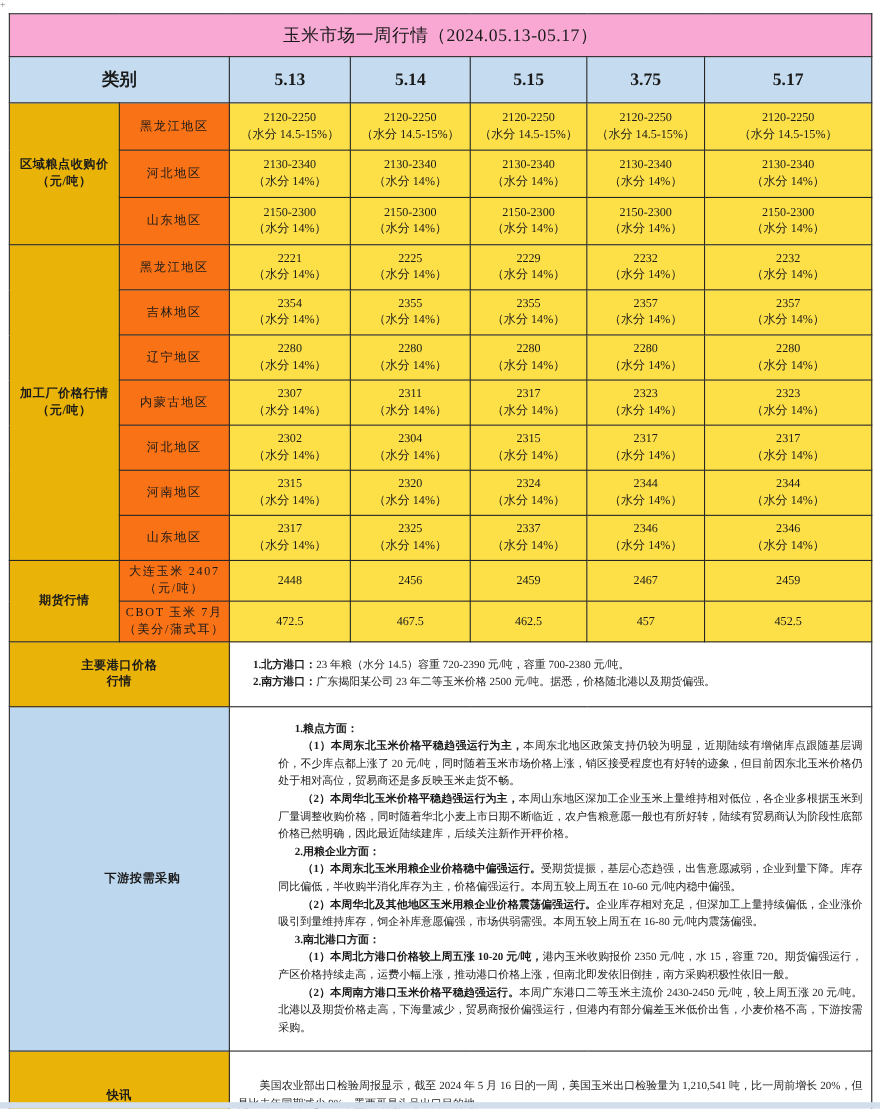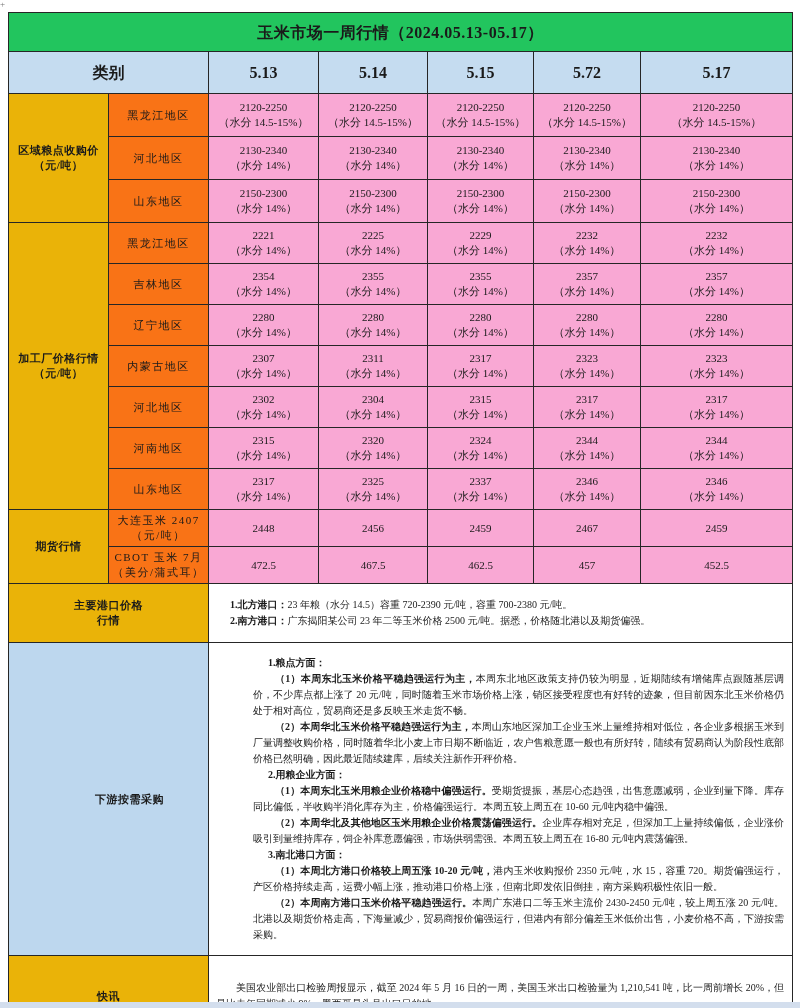--- a/index.html
+++ b/index.html
@@ -1,25 +1,25 @@
 <!DOCTYPE html>
 <html><head>
 <meta charset="utf-8">
 <style>
   html,body{margin:0;padding:0;background:#ffffff;width:800px;height:1008px;overflow:hidden;}
   body{font-family:"Liberation Serif","DejaVu Serif",serif;color:#1a1a1a;position:relative;}
   #corner{position:absolute;top:0;left:0;font-size:9px;color:#777;line-height:9px;}
   #bottom-strip{position:absolute;left:0;bottom:0;width:800px;height:6px;background:#d3deed;}
   table{border-collapse:collapse;table-layout:fixed;width:784px;margin:12px 0 0 8px;}
   td{border:1px solid #262626;text-align:center;vertical-align:middle;font-size:11px;line-height:15px;padding:1px 2px;}
-  tr.t-row td{background:#22c55e;font-weight:bold;font-size:16px;height:36px;letter-spacing:.5px;}
+  tr.t-row td{background:#f9a8d4;font-weight:normal;font-size:16px;height:36px;letter-spacing:.5px;}
   tr.h-row td{background:#C5DCF0;font-weight:bold;font-size:16px;height:39px;}
   td.sec{background:#eab308;font-weight:bold;letter-spacing:.5px;}
   td.reg{background:#f97316;letter-spacing:1.5px;}
-  td.c{background:#f9a8d4;}
+  td.c{background:#fde047;}
   td.blue-lbl{background:#BDD7EE;font-weight:bold;letter-spacing:.5px;}
   tr.reg-row td{height:40px;}
   tr.proc-row td{height:38px;}
   tr.fut-row td{height:34px;}
   tr.ports-row td{height:52px;}
   tr.comm-row td{height:306px;padding-left:44px;}
   tr.news-row td{height:74px;}
   td.content{background:#ffffff;text-align:left;vertical-align:middle;padding:3px 8px 3px 7px;}
   td.content p{margin:0;line-height:16px;font-size:10px;text-align:justify;}
   p.port-line{line-height:20px;text-indent:1.4em;}
@@ -47,21 +47,21 @@
   <tbody>
       <tr class="t-row">
     <td colspan="7">玉米市场一周行情（2024.05.13-05.17）</td>
   </tr>
 
   <tr class="h-row">
     <td colspan="2">类别</td>
     <td>5.13</td>
     <td>5.14</td>
     <td>5.15</td>
-    <td>5.72</td>
+    <td>3.75</td>
     <td>5.17</td>
   </tr>
 
   <tr class="reg-row">
     <td class="sec" rowspan="3">
       <div>区域粮点收购价</div>
       <div>（元/吨）</div>
     </td>
     <td class="reg">黑龙江地区</td>
     <td class="c">

